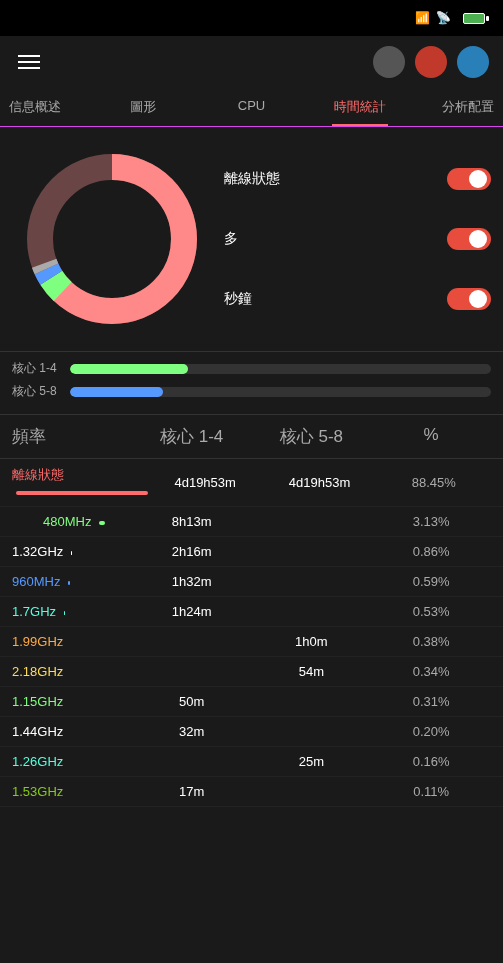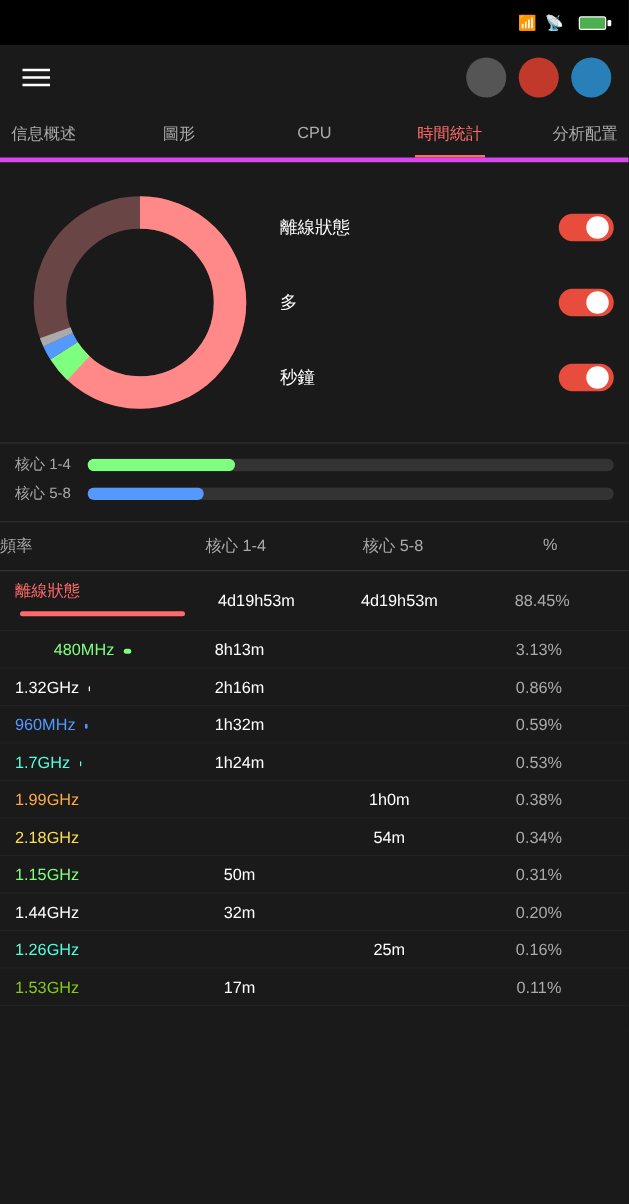--- a/index.html
+++ b/index.html
@@ -78,21 +78,21 @@
       font-size: 16px; font-weight: bold;
     }
     .icon-btn.gray { background: #555; color: #fff; }
     .icon-btn.red { background: #c0392b; color: #fff; }
     .icon-btn.blue { background: #2980b9; color: #fff; }
 
     
     .nav-tabs {
       background: #1a1a1a;
       display: flex;
-      border-bottom: 4px solid #d946ef;
+      border-bottom: 1px solid #d946ef;
       gap: 38px;
     }
     .nav-tab {
       flex: 1;
       text-align: center;
       padding: 10px 4px;
       font-size: 13px;
       color: #aaa;
       cursor: pointer;
       position: relative;
@@ -206,23 +206,23 @@
       border-radius: 5px;
     }
 
     
     .freq-table {
       background: #1a1a1a;
       padding: 0 0 16px 0;
     }
     .freq-table-header {
       display: flex;
-      padding: 10px 0;
+      padding: 10px 12px;
       border-bottom: 1px solid #333;
-      font-size: 13px;
+      font-size: 17px;
       color: #aaa;
     }
     .freq-table-header .col { flex: 1; text-align: center; }
     .freq-table-header .col:first-child { text-align: left; }
 
     .freq-row {
       display: flex;
       align-items: center;
       padding: 7px 12px;
       border-bottom: 1px solid #222;

